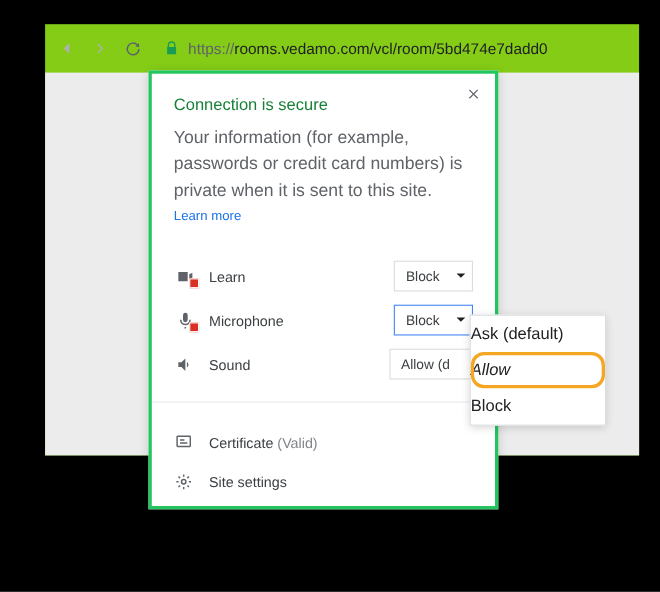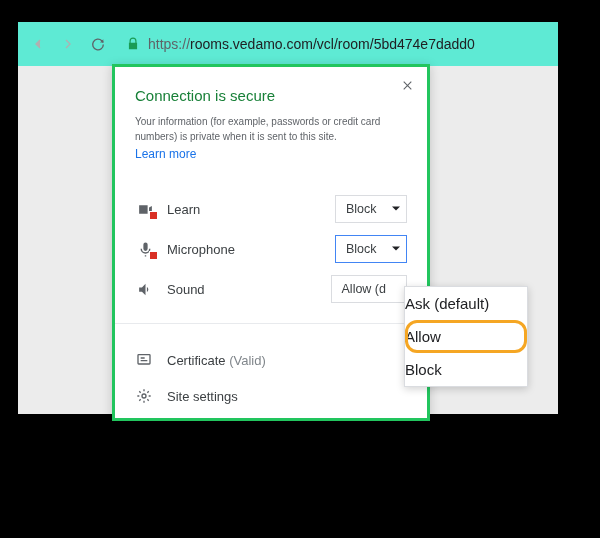--- a/index.html
+++ b/index.html
@@ -8,23 +8,23 @@
     background: #000;
     font-family: "Segoe UI", Arial, sans-serif;
     font-size: 13px;
     color: #3c4043;
     width: 600px;
     height: 538px;
     overflow: hidden;
   }
   .frame {
     position: absolute;
-    left: 18px; top: 22px;
+    left: 41px; top: 22px;
     width: 540px; height: 392px;
-    background: #5eead4;
+    background: #84cc16;
     box-shadow: 0 4px 20px rgba(0,0,0,0.5);
   }
   .topbar {
     display: flex;
     align-items: center;
     height: 44px;
     padding: 0 12px;
     gap: 14px;
   }
   .nav-arrow, .reload {
@@ -66,21 +66,21 @@
     color: #5f6368;
     cursor: pointer;
     display:flex;align-items:center;justify-content:center;
   }
   .pop-title {
     color: #188038;
     font-size: 15px;
     margin: 2px 0 10px 0;
   }
   .pop-desc {
-    font-size: 10px;
+    font-size: 16px;
     color: #5f6368;
     line-height: 1.5;
     margin-bottom: 2px;
   }
   .learn-more {
     color: #1a73e8;
     font-size: 12px;
     text-decoration: none;
     display: inline-block;
     margin-bottom: 28px;
@@ -150,20 +150,21 @@
   .menu-item {
     padding: 8px 0;
     font-size: 15px;
     color: #202124;
     border-radius: 12px;
   }
   .menu-item.highlight {
     outline: 3px solid #f5a623;
     outline-offset: -3px;
     background: #fff;
+    font-style: italic;
   }
   svg { display: block; }
 </style>
 </head>
 <body>
 
 <div class="frame">
 
   <div class="topbar">
     <div class="nav-arrow disabled">

